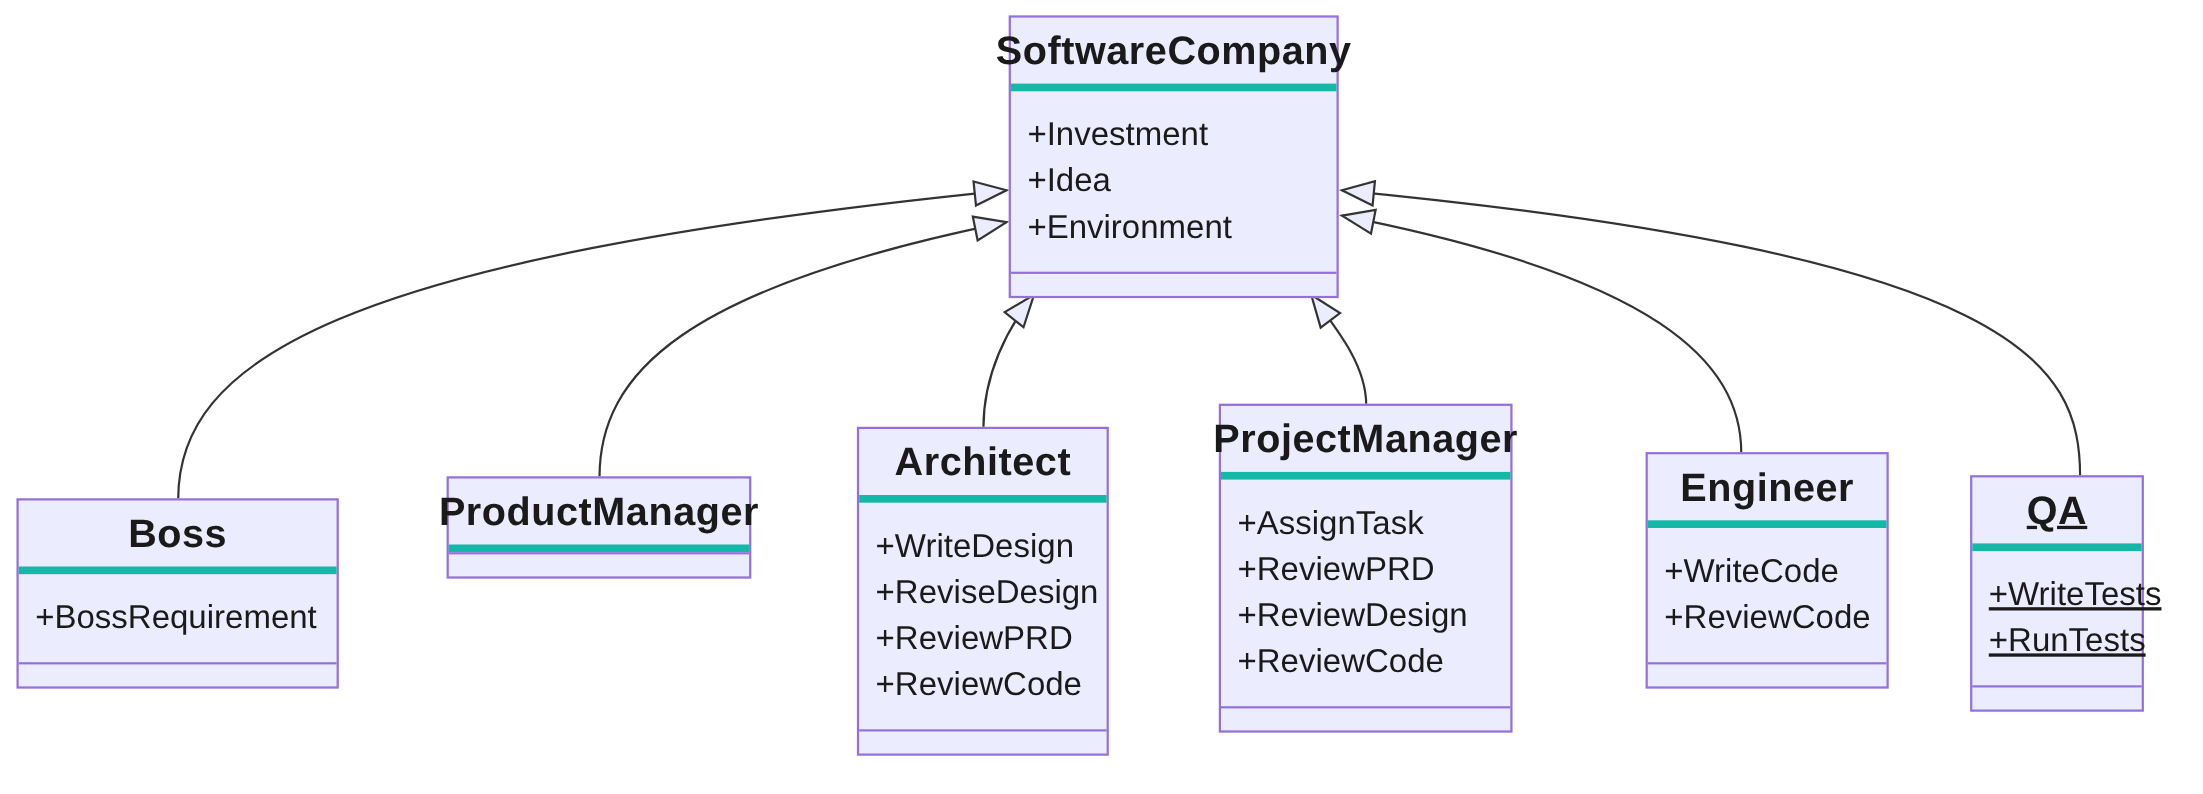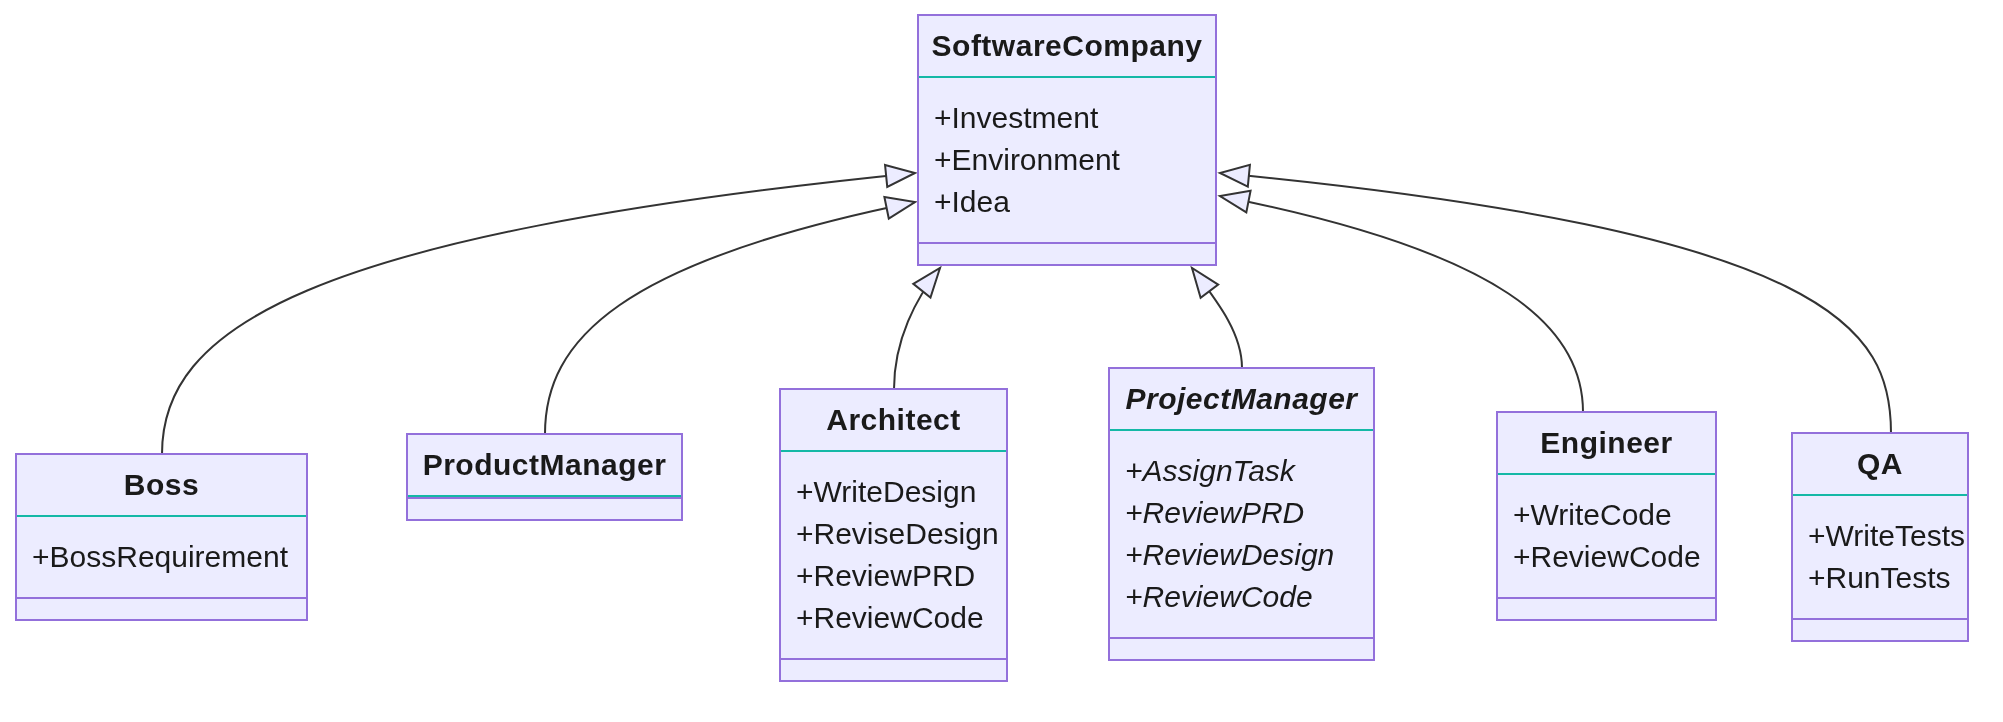--- a/index.html
+++ b/index.html
@@ -32,45 +32,45 @@
     box-sizing: border-box;
     background: #ECECFF;
     border: 2px solid #9370DB;
     color: #1a1a1a;
   }
   .uml-title {
     height: 60px;
     display: flex;
     align-items: center;
     justify-content: center;
-    font-size: 30px;
+    font-size: 36px;
     font-weight: bold;
-    border-bottom: 2px solid #14b8a6;
+    border-bottom: 7px solid #14b8a6;
     letter-spacing: 0.5px;
   }
   .uml-attrs {
     padding: 19px 15px;
   }
   .uml-attr {
     font-size: 30px;
     line-height: 42px;
     white-space: nowrap;
   }
   .uml-methods {
     height: 20px;
     border-top: 2px solid #9370DB;
   }
   
   .c-softwarecompany { left: 917px;  top: 14px;  width: 300px; }
   .c-boss            { left: 15px;   top: 453px; width: 293px; }
   .c-productmanager  { left: 406px;  top: 433px; width: 277px; }
   .c-architect       { left: 779px;  top: 388px; width: 229px; }
-  .c-projectmanager  { left: 1108px; top: 367px; width: 267px; font-style: italic; }
+  .c-projectmanager  { left: 1108px; top: 367px; width: 267px; }
   .c-engineer        { left: 1472px; top: 411px; width: 221px; margin-left: 24px; }
-  .c-qa              { left: 1791px; top: 432px; width: 178px; }
+  .c-qa              { left: 1791px; top: 432px; width: 158px; text-decoration: underline; }
 </style>
 </head>
 <body>
 
 <div class="canvas">
 
   <svg class="edges" viewBox="0 0 2003 722" xmlns="http://www.w3.org/2000/svg">
     <defs>
       <marker id="hollowTriangle" markerUnits="userSpaceOnUse" markerWidth="34" markerHeight="26" viewBox="0 0 34 26" refX="31" refY="13" orient="auto">
         <path d="M2,2 L31,13 L2,24 Z" fill="#ECECFF" stroke="#333333" stroke-width="2"></path>
@@ -81,22 +81,22 @@
     <path class="edge" d="M 894 389 C 894 340, 916 298, 940 268" marker-end="url(#hollowTriangle)"></path>
     <path class="edge" d="M 1242 368 C 1242 332, 1216 300, 1192 268" marker-end="url(#hollowTriangle)"></path>
     <path class="edge" d="M 1583 412 C 1583 328, 1505 252, 1220 196" marker-end="url(#hollowTriangle)"></path>
     <path class="edge" d="M 1891 433 C 1891 330, 1835 232, 1220 173" marker-end="url(#hollowTriangle)"></path>
   </svg>
 
   <div class="uml-class c-softwarecompany">
     <div class="uml-title">SoftwareCompany</div>
     <div class="uml-attrs">
       <div class="uml-attr">+Investment</div>
+      <div class="uml-attr">+Idea</div>
       <div class="uml-attr">+Environment</div>
-      <div class="uml-attr">+Idea</div>
     </div>
     <div class="uml-methods"></div>
   </div>
 
   <div class="uml-class c-boss">
     <div class="uml-title">Boss</div>
     <div class="uml-attrs">
       <div class="uml-attr">+BossRequirement</div>
     </div>
     <div class="uml-methods"></div>

